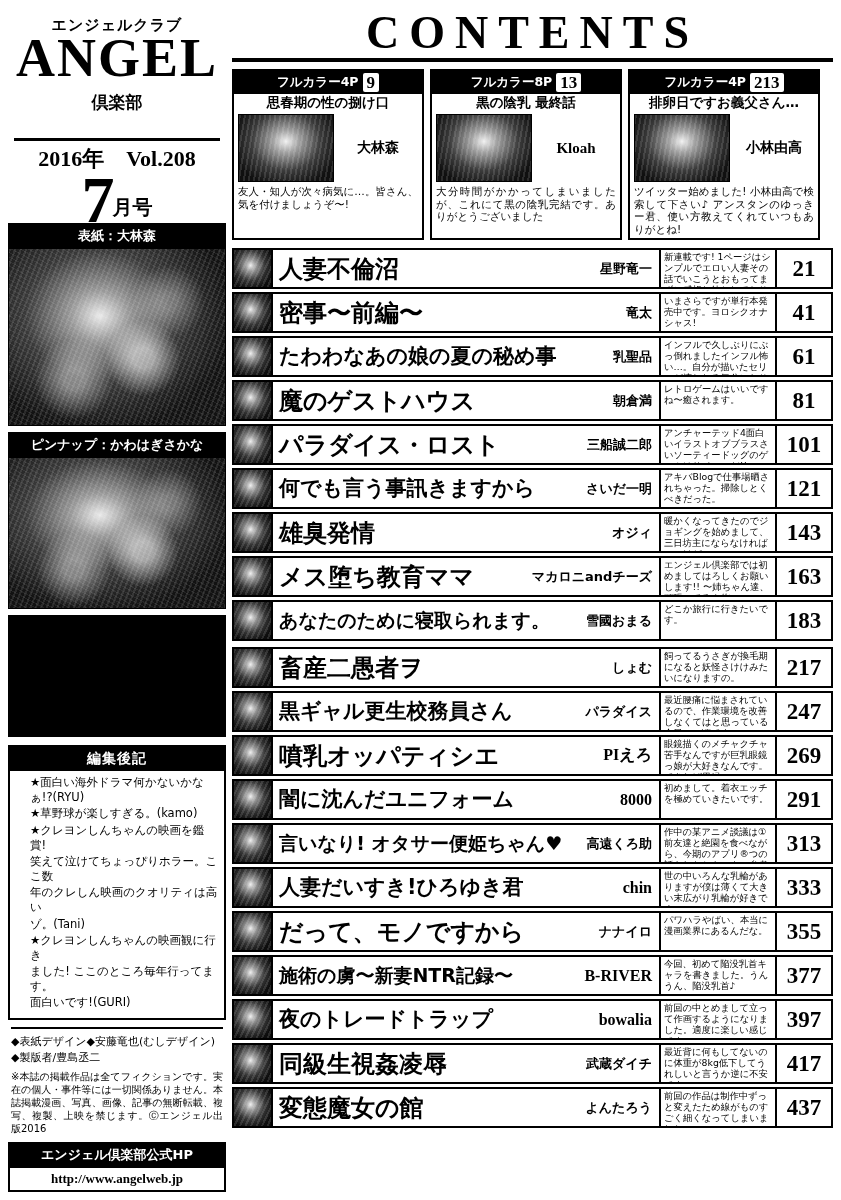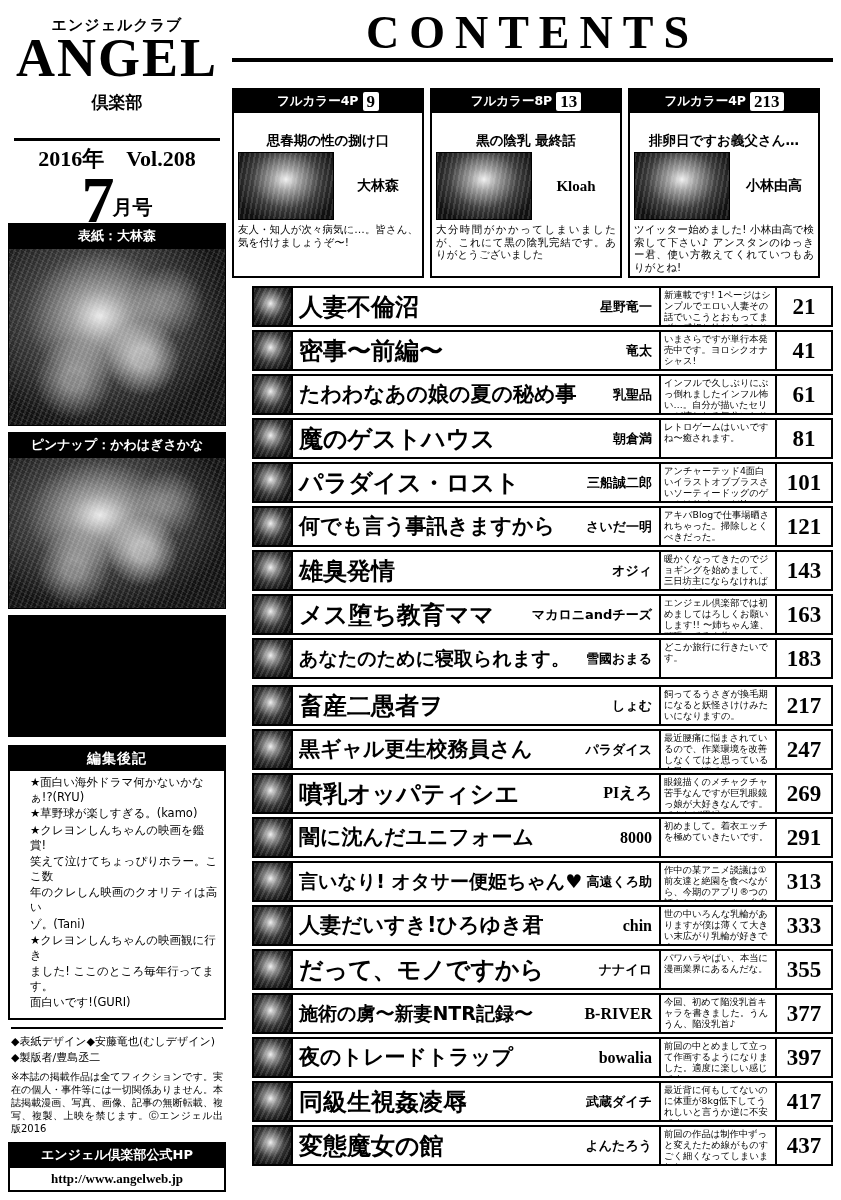--- a/index.html
+++ b/index.html
@@ -112,35 +112,35 @@
   .contents-title {
     font-family:"Liberation Serif", serif;
     font-weight:bold; font-size:46px; letter-spacing:10px;
     text-align:center; line-height:1; padding:2px 0 2px 0;
   }
   .contents-rule { height:4px; background:#000; margin:0 0 7px 0; }
 
   
   .feature-row { display:flex; gap:6px; margin-bottom:8px; }
   .feature {
-    width:192px; border:2px solid #000; background:#fff; position:relative;margin-top:19px;
+    width:192px; border:2px solid #000; background:#fff; position:relative;
   }
   .feature-head {
     display:flex; align-items:center; justify-content:center; gap:4px;
     background:#000; color:#fff; padding:2px 4px;
   }
   .feature-head .tag {
     font-size:12.5px; font-weight:bold; font-family:"DejaVu Sans", sans-serif;
   }
   .feature-head .pg {
     background:#fff; color:#000; font-family:"Liberation Serif", serif;
     font-weight:bold; font-size:17px; line-height:1; padding:1px 4px; border-radius:2px;
   }
   .feature-title {
-    text-align:center; font-size:13.5px; font-weight:bold; padding:19px 2px 2px 2px;
+    text-align:center; font-size:13.5px; font-weight:bold; padding:0 2px 2px 2px;
     font-family:"DejaVu Sans", sans-serif;
   }
   .feature-mid { display:flex; align-items:center; padding:0 4px 3px 4px; gap:4px; }
   .feature-thumb {
     width:96px; height:68px; border:1px solid #000; position:relative; overflow:hidden;
     background:#111;
   }
   .feature-thumb .noise {
     position:absolute; inset:0;
     background:
@@ -153,21 +153,21 @@
   }
   .feature-author.latin { font-family:"Liberation Serif", serif; font-size:15px; }
   .feature-note {
     font-size:10.5px; line-height:1.2; padding:0 4px 3px 4px; text-align:justify;
     font-family:"DejaVu Sans", sans-serif;
   }
 
   
   .toc-group { margin-bottom:6px; }
   .toc-row {
-    display:flex; align-items:stretch; height:41px; margin-bottom:3px;margin-left:20px;
+    display:flex; align-items:stretch; height:41px; margin-bottom:3px;
   }
   .toc-main {
     flex:1; border:2px solid #000; background:#fff;
     display:flex; align-items:center; padding:0; position:relative;
   }
   .toc-thumb {
     width:39px; height:100%; border-right:2px solid #000; position:relative; overflow:hidden;
     background:#111; flex:0 0 39px;
   }
   .toc-thumb .noise {

